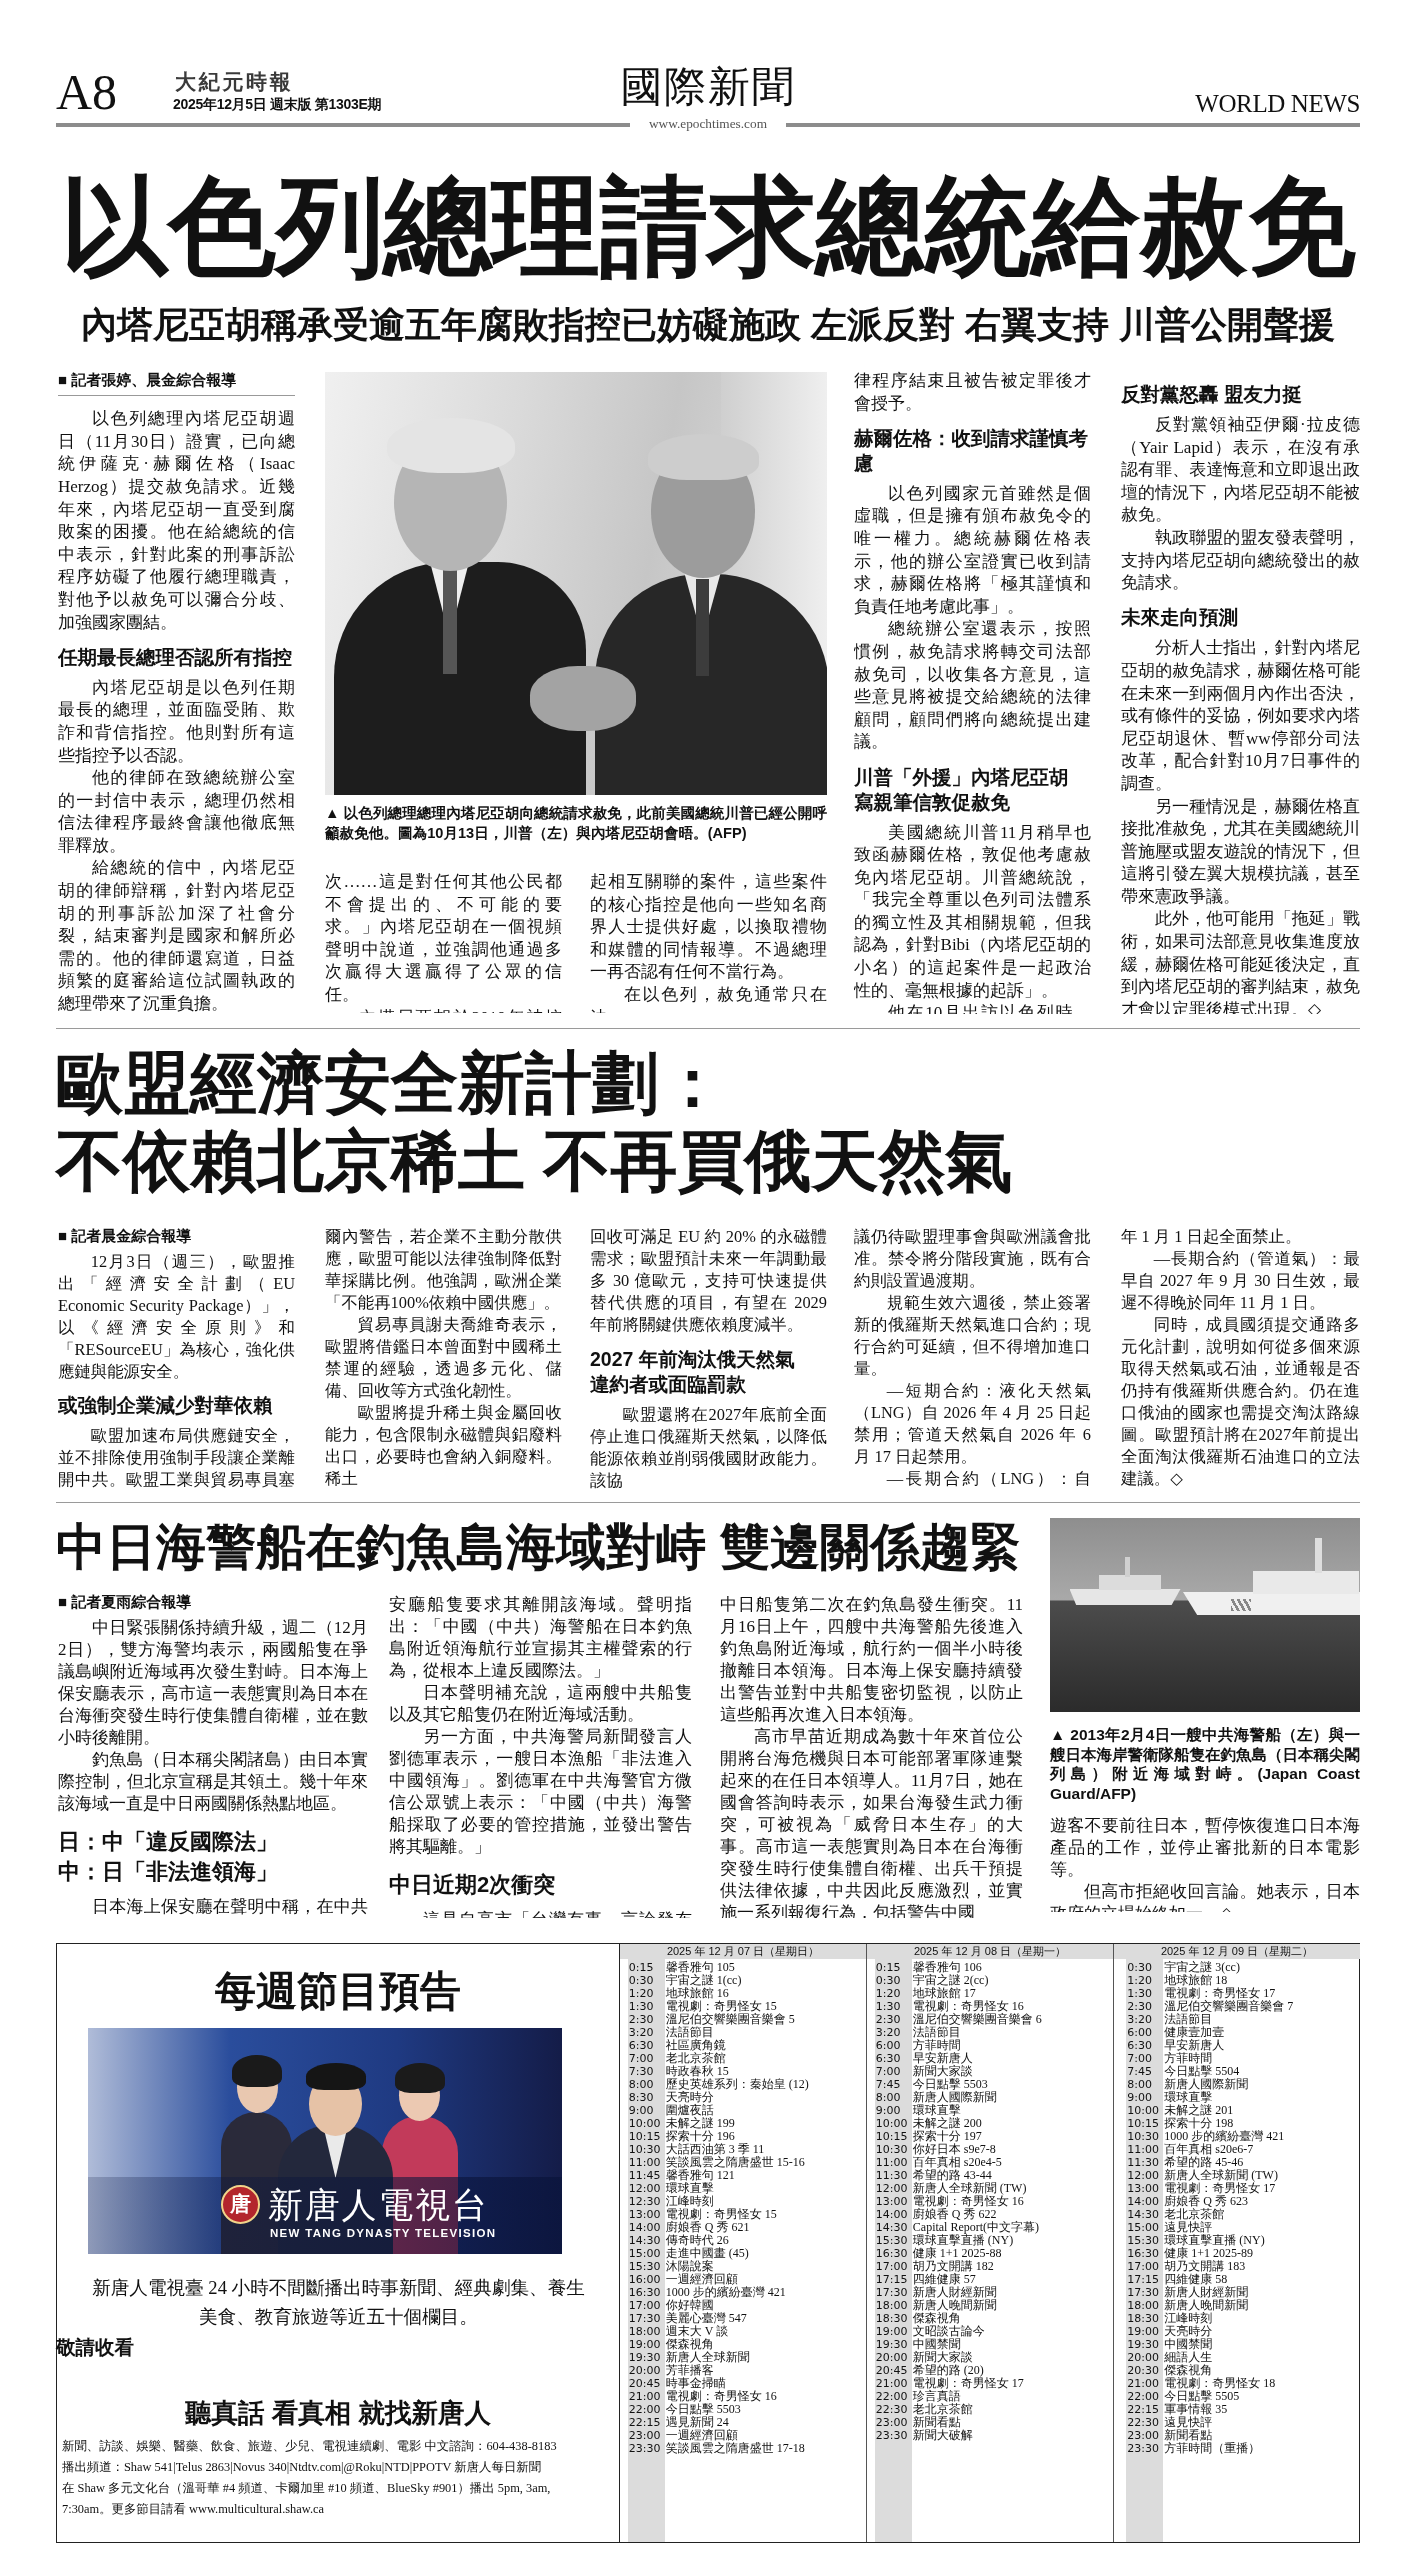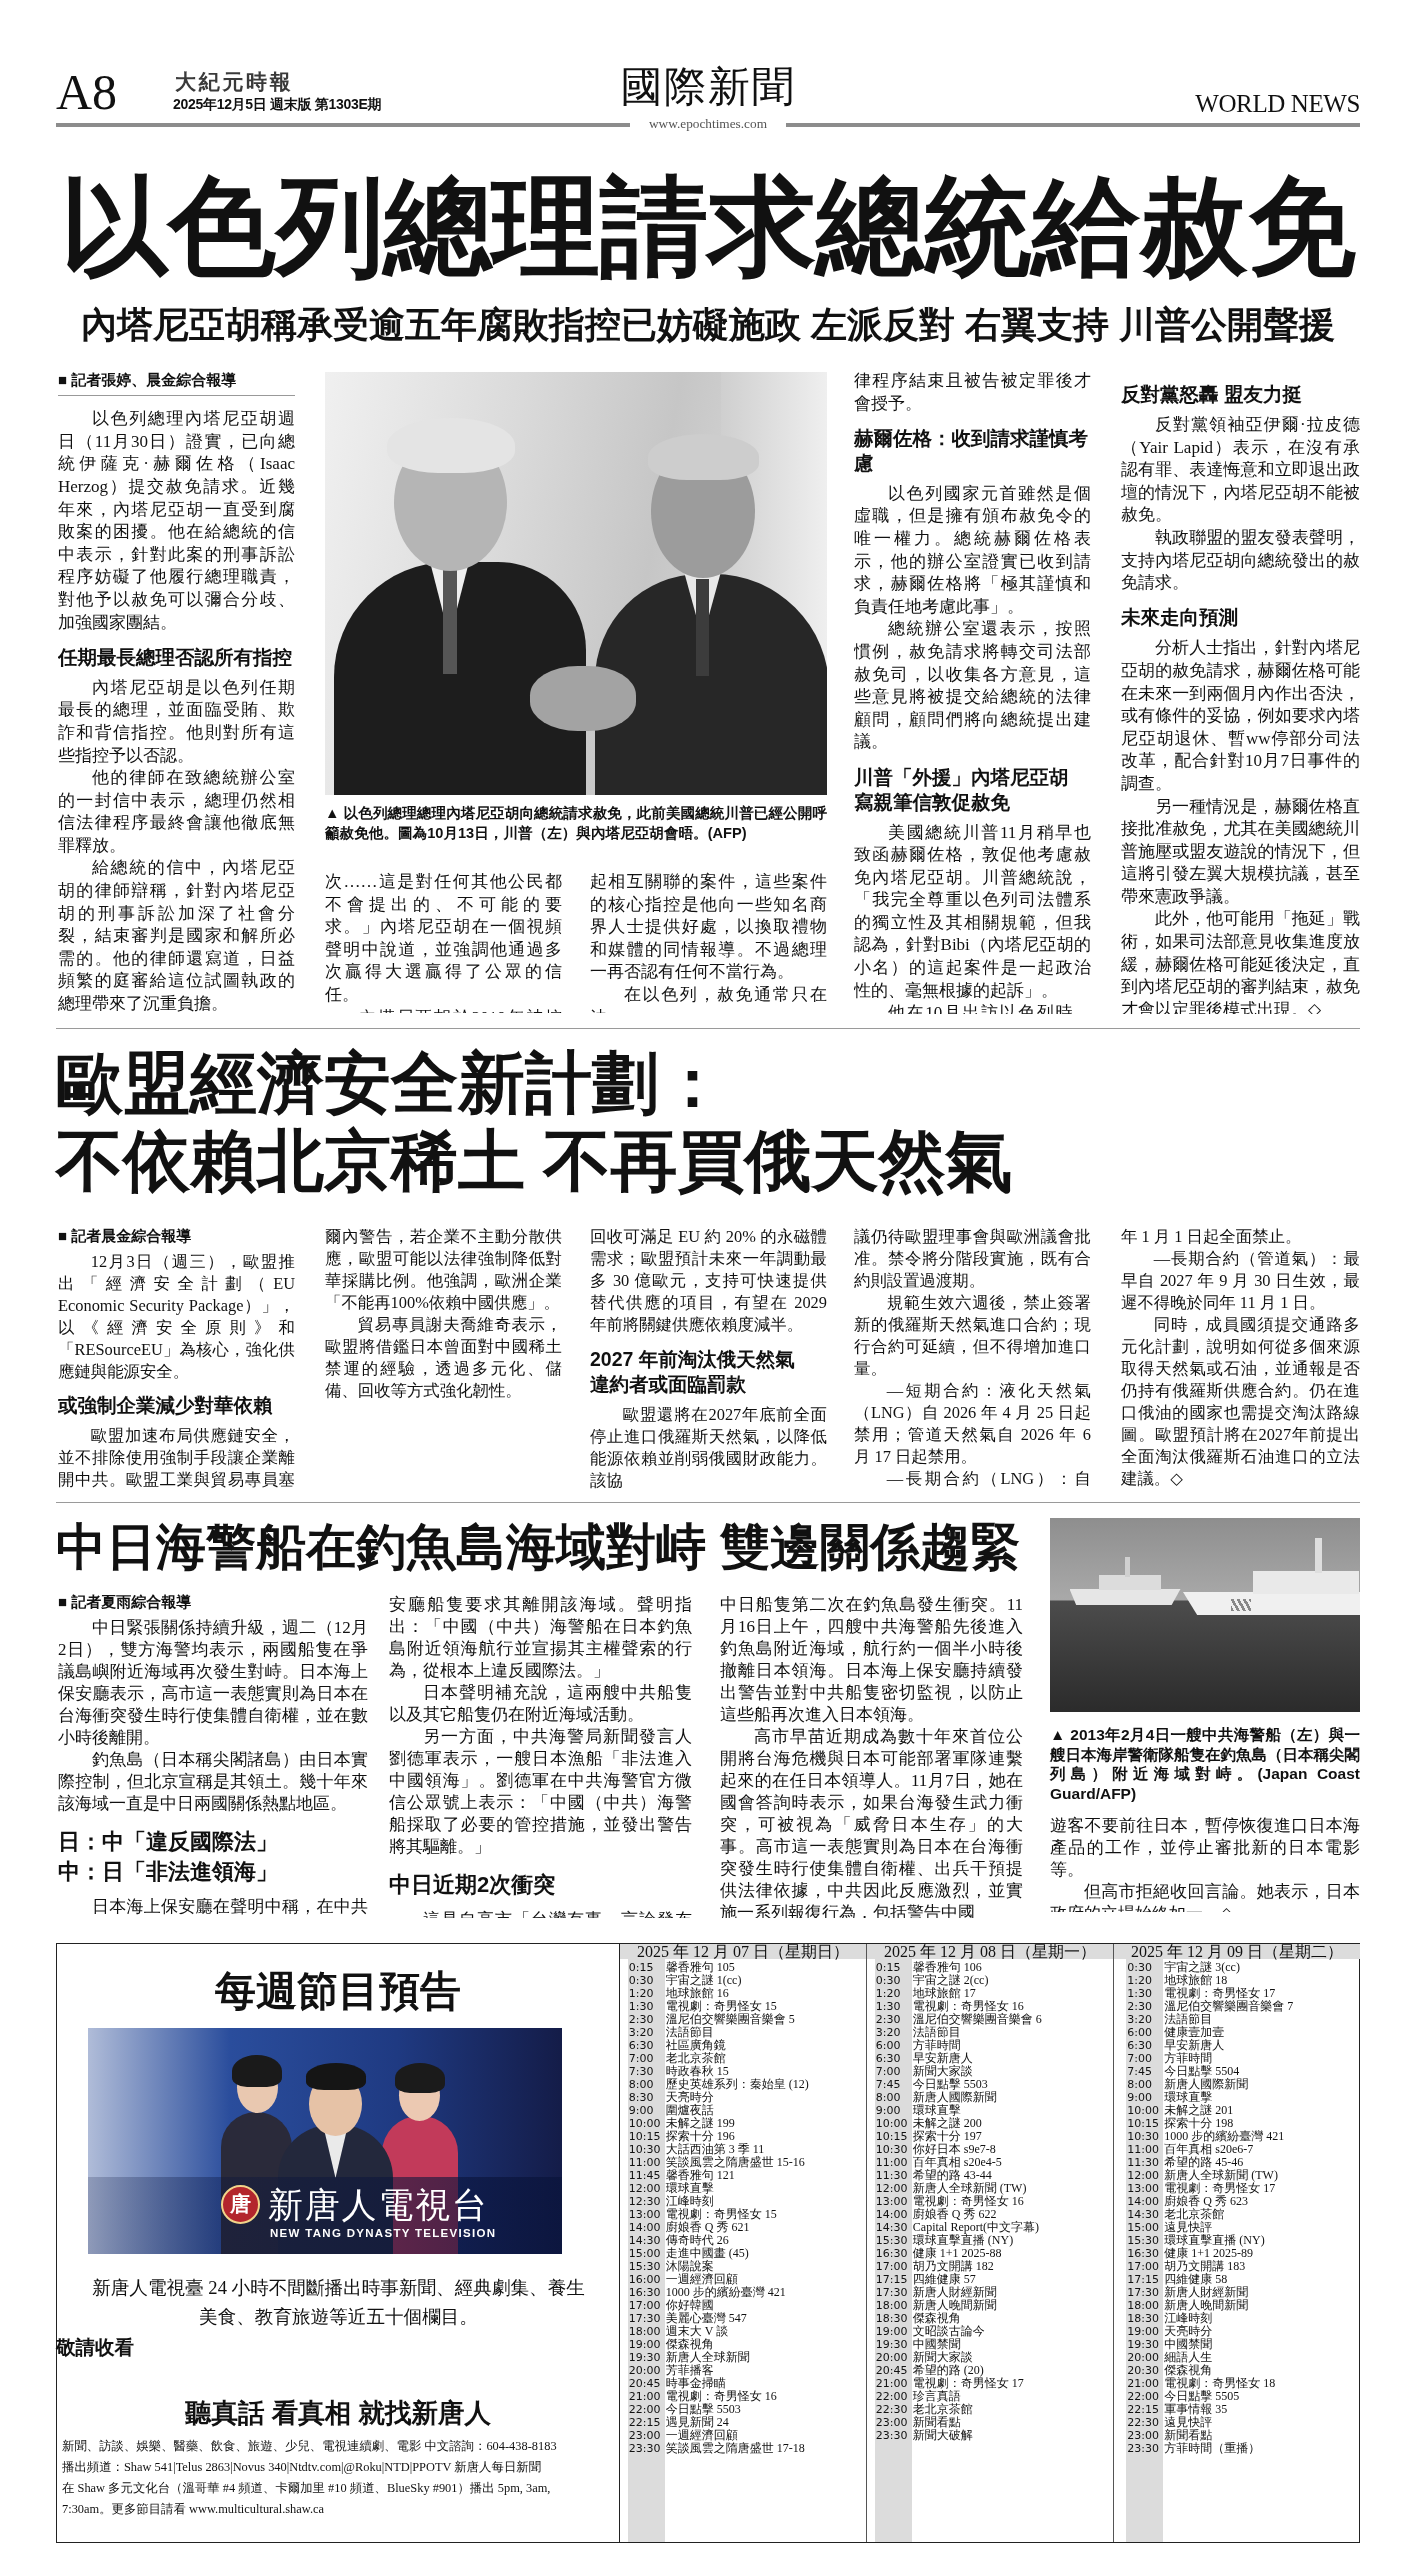--- a/index.html
+++ b/index.html
@@ -43,21 +43,21 @@
 .adbox{left:56px;top:1943px;width:1304px;height:600px;border:1.3px solid #222}
 .ad-title{left:56px;top:1967px;width:564px;text-align:center;font-family:"Liberation Sans","DejaVu Sans",sans-serif;font-weight:bold;font-size:41px;line-height:48px}
 .ntd-img{left:88px;top:2028px;width:474px;height:226px;overflow:hidden;background:linear-gradient(90deg,#2f55a8 0%,#2446945c 0%,#2a4d9c 30%,#1f3a82 65%,#141c48 100%)}
 .ntd-img .shp{position:absolute}
 .ad-desc{left:84px;top:2273px;width:509px;text-align:center;font-size:18.6px;line-height:29px}
 .ad-cta{left:56px;top:2335px;width:564px;text-align:left;font-family:"Liberation Sans","DejaVu Sans",sans-serif;font-weight:bold;font-size:19.5px;line-height:25px}
 .ad-slogan{left:56px;top:2396px;width:564px;text-align:center;font-family:"Liberation Sans","DejaVu Sans",sans-serif;font-weight:bold;font-size:26.5px;line-height:34px}
 .ad-foot{left:62px;top:2436px;width:553px;font-size:12.4px;line-height:21px;white-space:nowrap;overflow:hidden}
 
 .sday{position:absolute;top:1944px;height:598px;width:247px;border-left:0.9px solid #555;overflow:hidden}
-.shead{height:15px;background:#dcdcdc;text-align:center;font-size:16px;line-height:15px;white-space:nowrap;font-family:Liberation Serif, serif}
+.shead{height:15px;background:#dcdcdc;text-align:center;font-size:11px;line-height:15px;white-space:nowrap;font-family:Liberation Sans, sans-serif}
 .strip{position:absolute;left:8px;top:15px;bottom:0;width:37px;background:#dcdcdc}
 .rows{position:relative;padding:1.8px 0 0 8.8px}
 .srow{font-size:12px;line-height:13px;white-space:nowrap}
 .srow .st{display:inline-block;width:37px;font-family:"DejaVu Sans",sans-serif;font-size:11px}
 .srow .sp{font-family:"Liberation Serif","DejaVu Serif",serif}
 </style>
 </head>
 <body>
 
 <header>
@@ -139,20 +139,21 @@
 
   <div class="col eu" style="left:58px;top:1226px;width:237px;height:267px">
     <div class="byline">■ 記者晨金綜合報導</div>
     <p>12月3日（週三），歐盟推出「經濟安全計劃（EU Economic Security Package）」，以《經濟安全原則》和「RESourceEU」為核心，強化供應鏈與能源安全。</p>
     <h3>或強制企業減少對華依賴</h3>
     <p>歐盟加速布局供應鏈安全，並不排除使用強制手段讓企業離開中共。歐盟工業與貿易專員塞茹</p>
   </div>
   <div class="col eu" style="left:325px;top:1226px;width:237px;height:267px">
     <p class="cont">爾內警告，若企業不主動分散供應，歐盟可能以法律強制降低對華採購比例。他強調，歐洲企業「不能再100%依賴中國供應」。</p>
     <p>貿易專員謝夫喬維奇表示，歐盟將借鑑日本曾面對中國稀土禁運的經驗，透過多元化、儲備、回收等方式強化韌性。</p>
+    <p>歐盟將提升稀土與金屬回收能力，包含限制永磁體與鋁廢料出口，必要時也會納入銅廢料。稀土</p>
   </div>
   <div class="col eu" style="left:590px;top:1226px;width:237px;height:267px">
     <p class="cont">回收可滿足 EU 約 20% 的永磁體需求；歐盟預計未來一年調動最多 30 億歐元，支持可快速提供替代供應的項目，有望在 2029 年前將關鍵供應依賴度減半。</p>
     <h3>2027 年前淘汰俄天然氣
 違約者或面臨罰款</h3>
     <p>歐盟還將在2027年底前全面停止進口俄羅斯天然氣，以降低能源依賴並削弱俄國財政能力。該協</p>
   </div>
   <div class="col eu" style="left:854px;top:1226px;width:237px;height:267px">
     <p class="cont">議仍待歐盟理事會與歐洲議會批准。禁令將分階段實施，既有合約則設置過渡期。</p>
     <p>規範生效六週後，禁止簽署新的俄羅斯天然氣進口合約；現行合約可延續，但不得增加進口量。</p>

